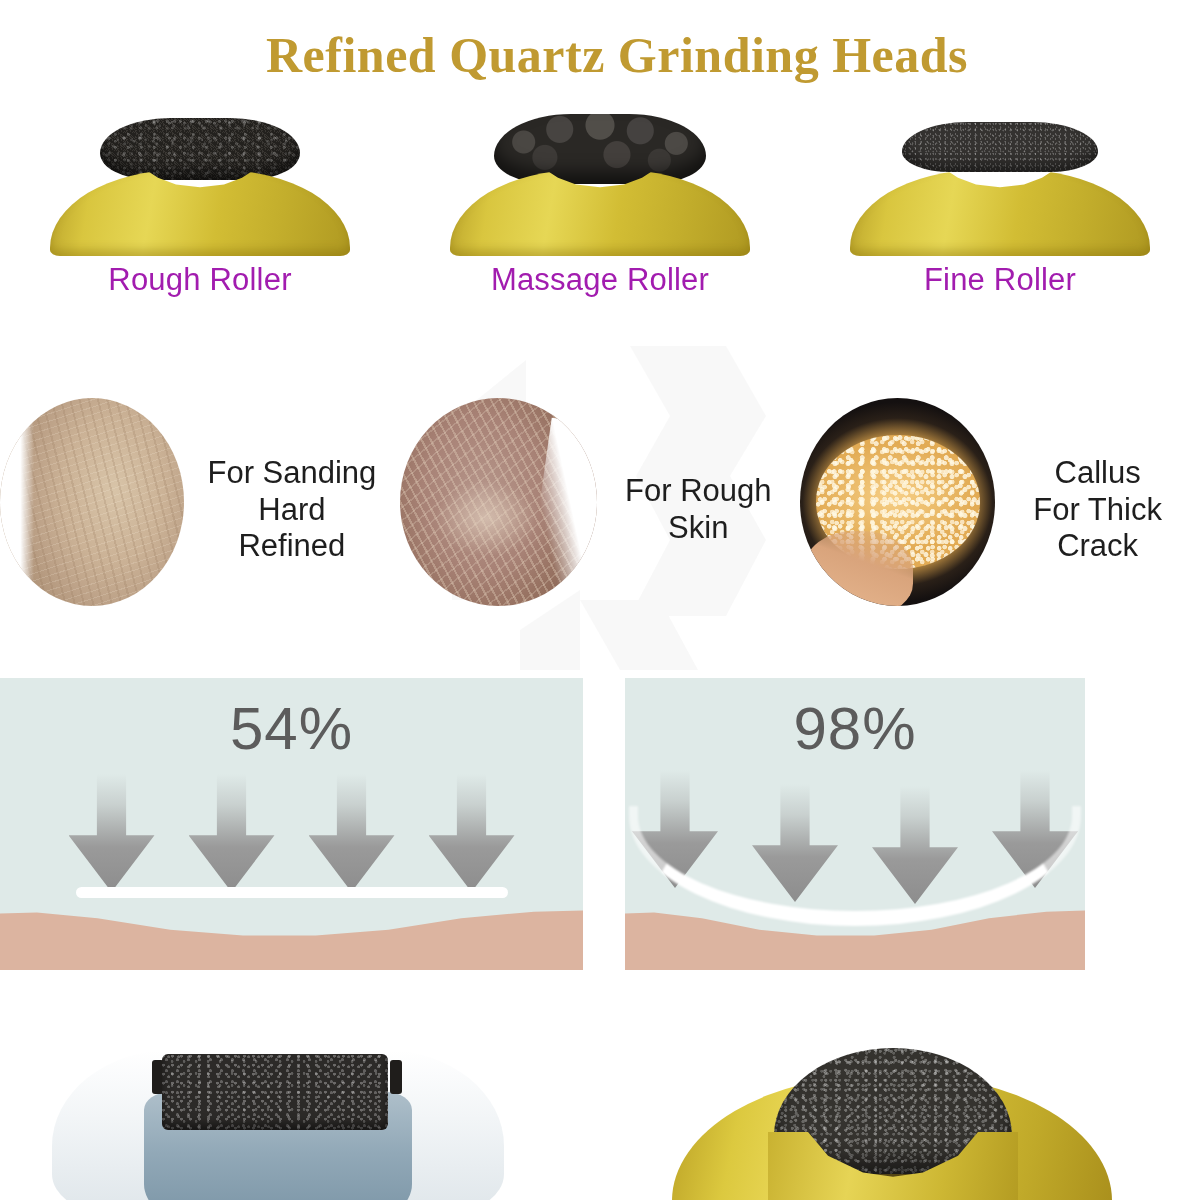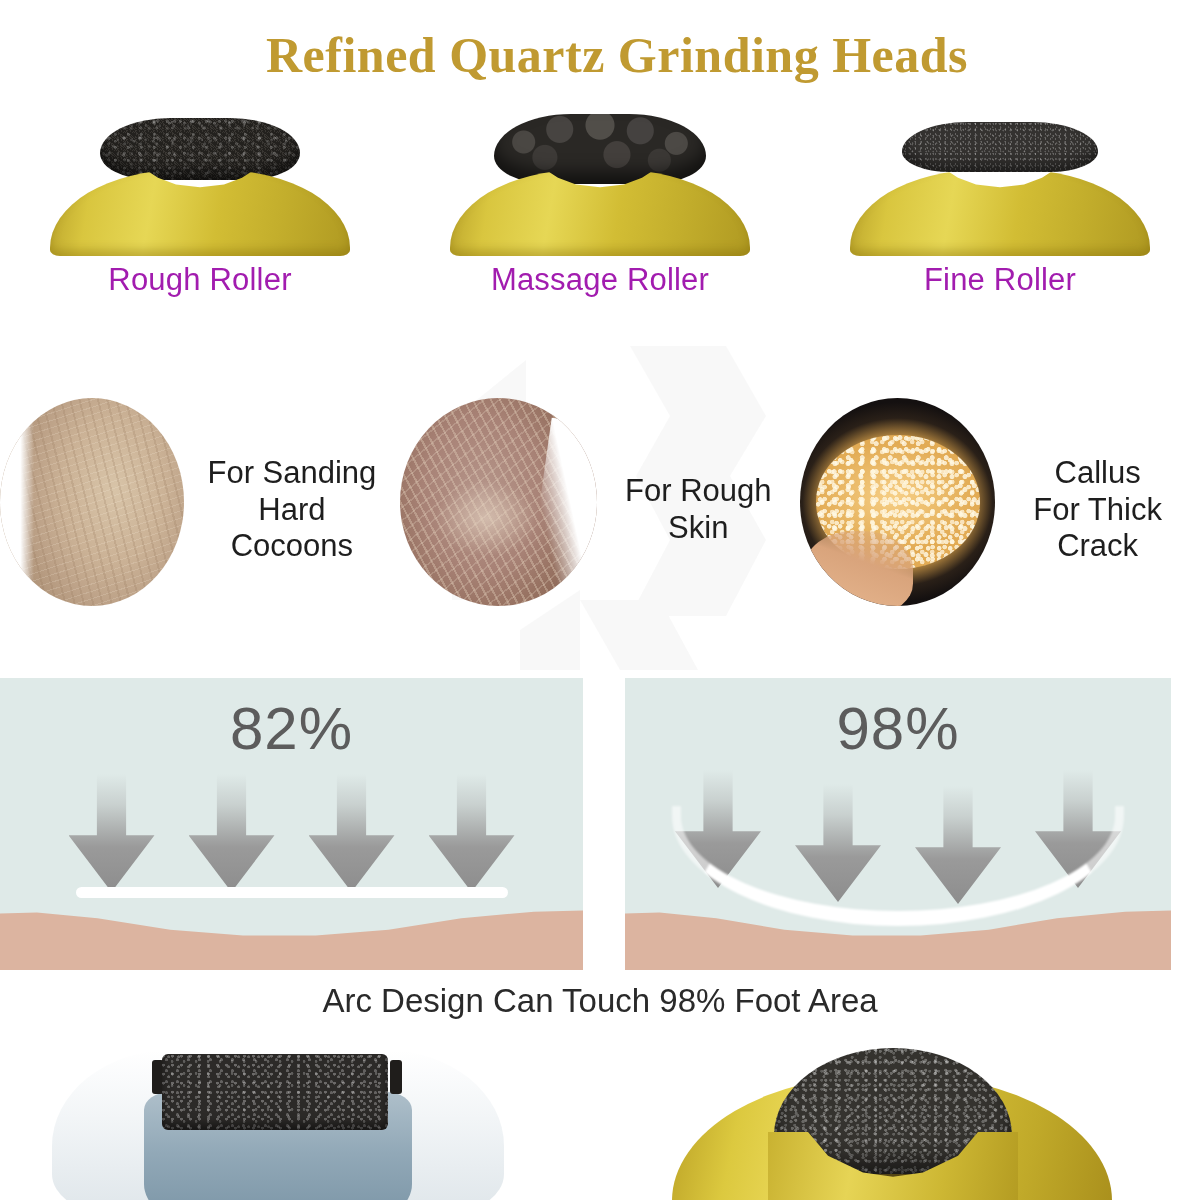--- a/index.html
+++ b/index.html
@@ -284,21 +284,21 @@
     z-index: 3;
   }
   .panel {
     position: absolute;
     top: 0;
     height: 292px;
     background: #dfeae8;
     overflow: hidden;
   }
   .panel.left  { left: 0;     width: 583px; }
-  .panel.right { left: 625px; width: 546px; }
+  .panel.right { left: 625px; width: 460px; }
 
   .panel .pct {
     position: absolute;
     top: 16px;
     left: 0;
     width: 100%;
     text-align: center;
     font-size: 60px;
     color: #5c5c5c;
     letter-spacing: 1px;
@@ -538,21 +538,21 @@
     </div>
 
   </div>
 
   <div class="photo-row">
 
     <div class="photo-cell">
       <div class="photo-circle pc1"></div>
       <div class="photo-caption">
         <div>For Sanding Hard</div>
-        <div>Cocoons</div>
+        <div>Refined</div>
       </div>
     </div>
 
     <div class="photo-cell">
       <div class="photo-circle pc2"></div>
       <div class="photo-caption">
         <div>For Rough Skin</div>
         <div></div>
       </div>
     </div>
@@ -563,21 +563,21 @@
         <div>Callus</div>
         <div>For Thick Crack</div>
       </div>
     </div>
 
   </div>
 
   <div class="panels">
 
     <div class="panel left">
-      <div class="pct">82%</div>
+      <div class="pct">54%</div>
       <div class="arrows">
         <div class="arrow"></div>
         <div class="arrow"></div>
         <div class="arrow"></div>
         <div class="arrow"></div>
       </div>
       <div class="bar-flat"></div>
       <div class="skin"></div>
     </div>
 
@@ -588,21 +588,20 @@
         <div class="arrow"></div>
         <div class="arrow"></div>
         <div class="arrow"></div>
       </div>
       <div class="bar-arc"></div>
       <div class="skin"></div>
     </div>
 
   </div>
 
-  <div class="arc-caption">Arc Design Can Touch 98% Foot Area</div>
 
   <div class="bottom">
 
     <div class="dev-left">
       <div class="dl-shell"></div>
       <div class="dl-inner"></div>
       <div class="dl-cap l"></div>
       <div class="dl-cap r"></div>
       <div class="dl-roller"></div>
     </div>

